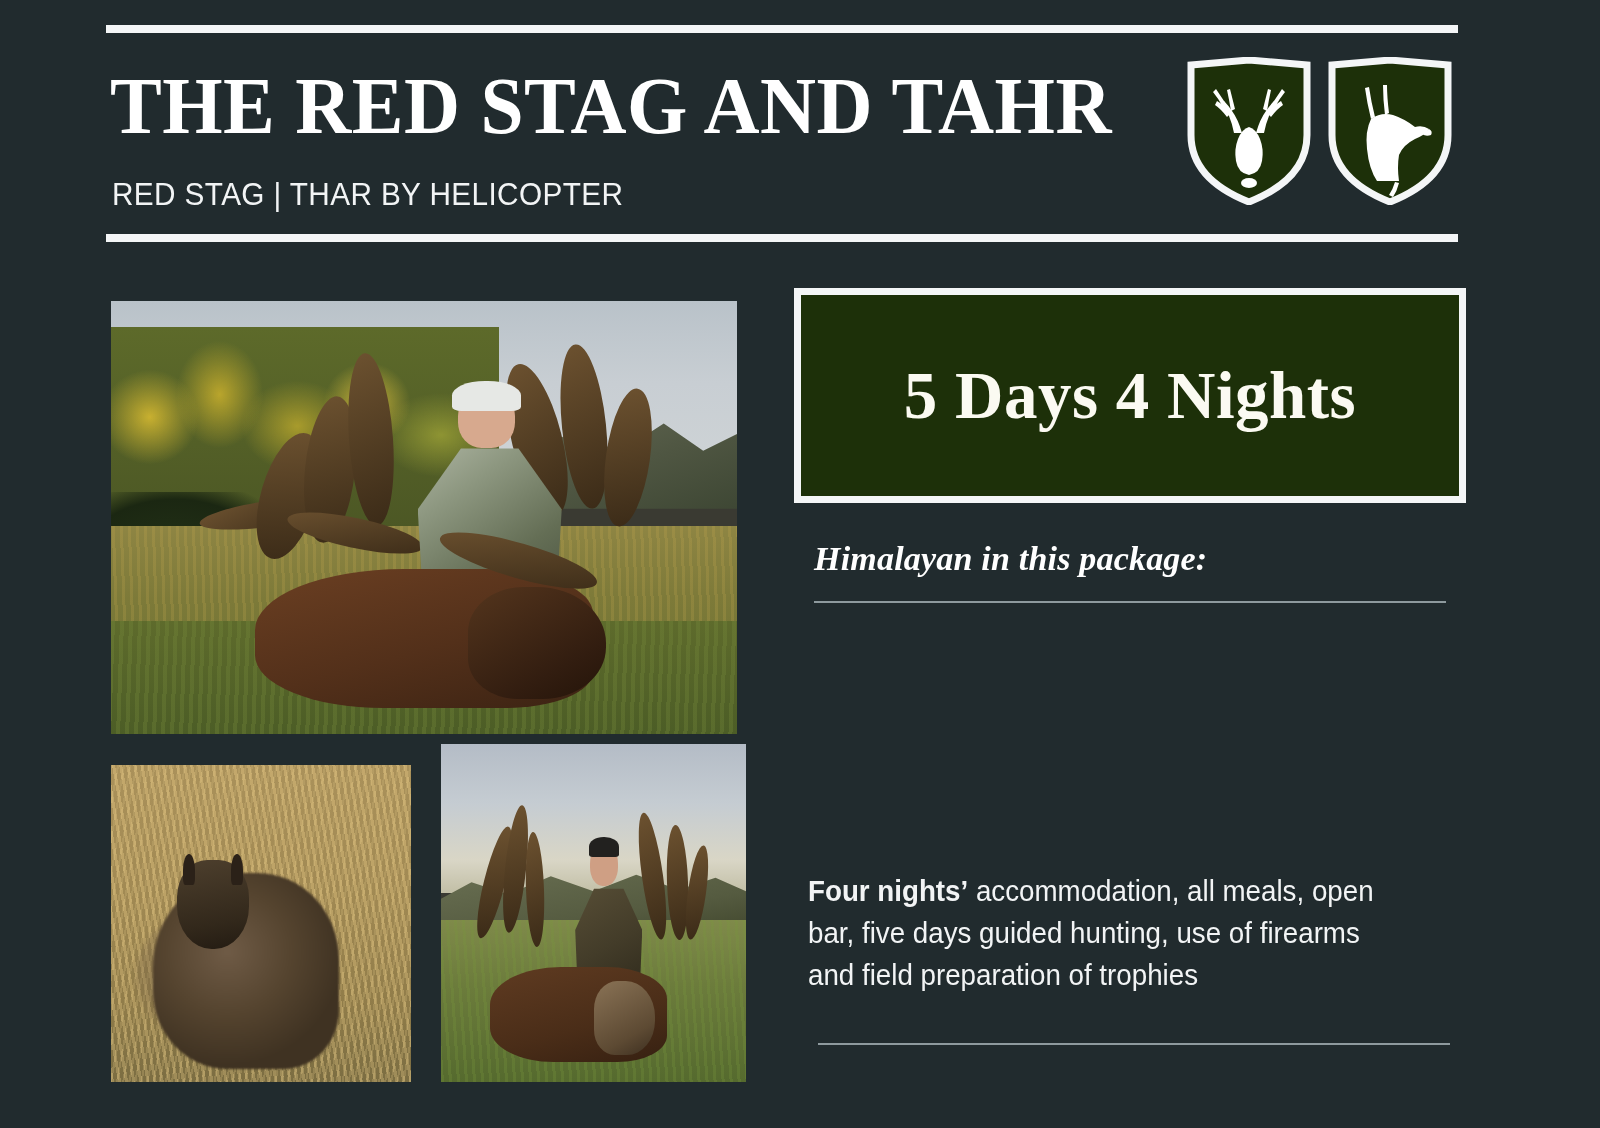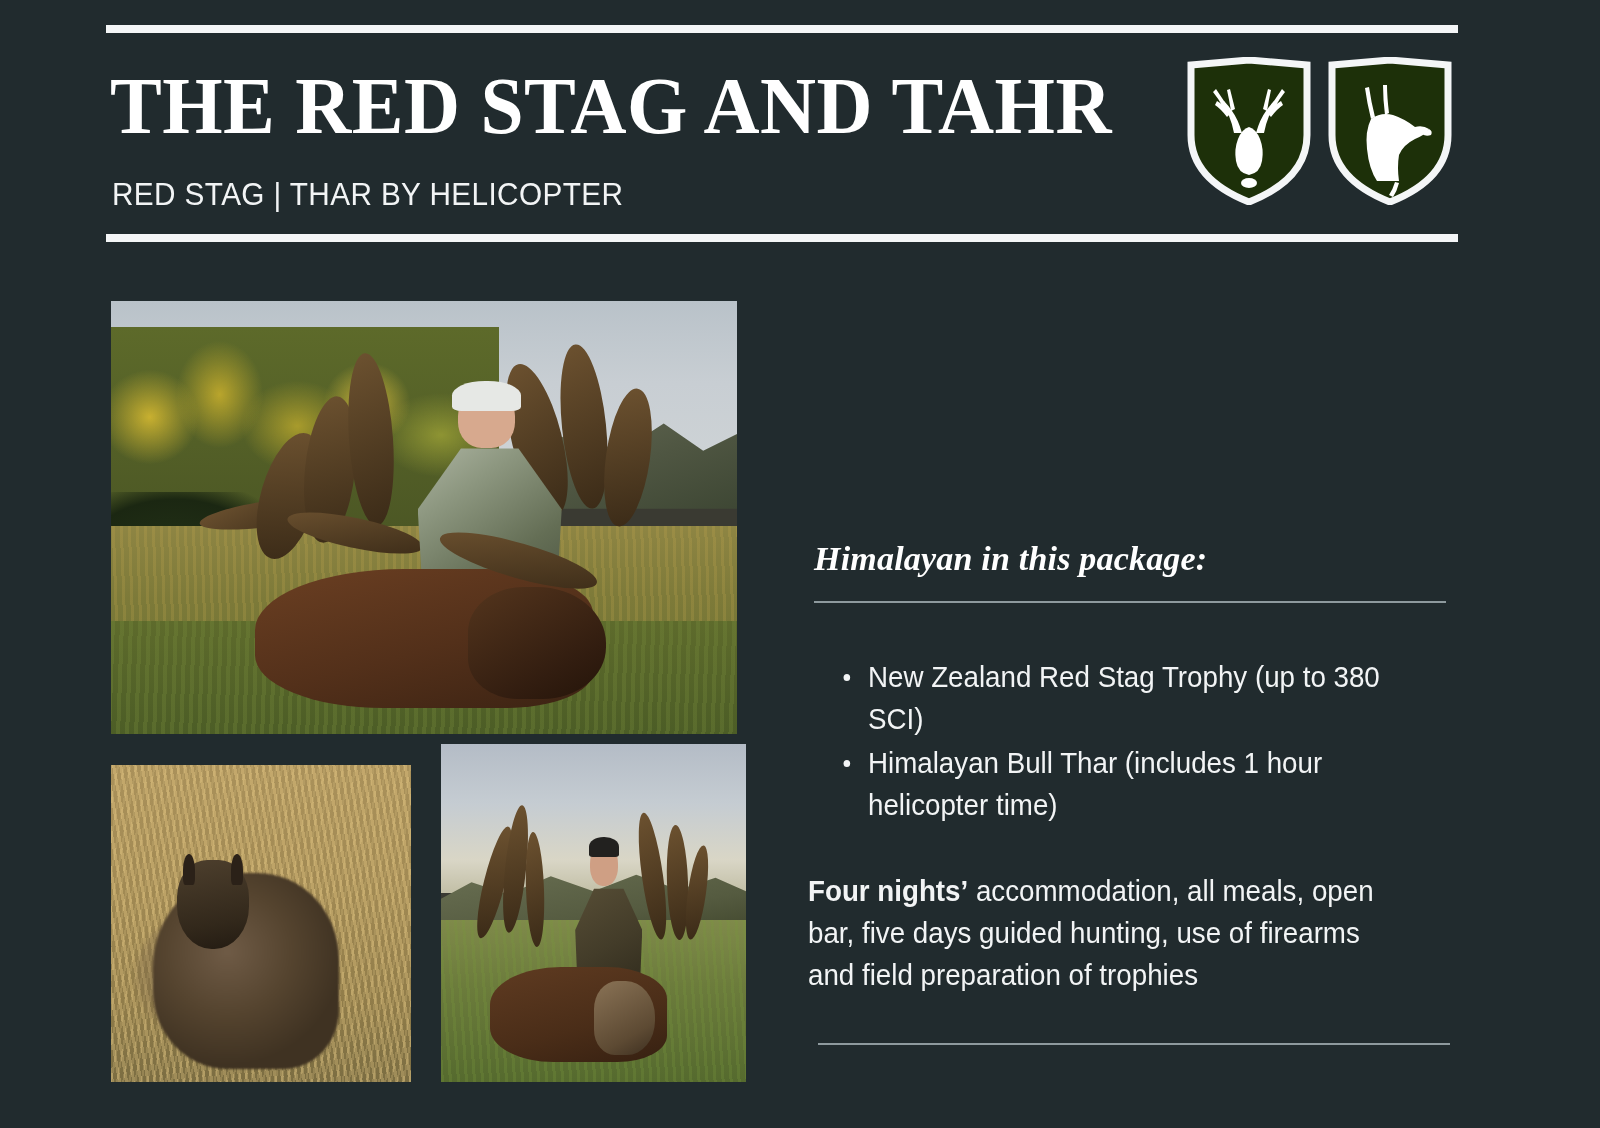--- a/index.html
+++ b/index.html
@@ -379,26 +379,25 @@
     <div class="antler" style="left:66%;top:20%;width:7%;height:38%;transform:rotate(-8deg);"></div>
     <div class="antler" style="left:74%;top:24%;width:7%;height:34%;transform:rotate(-2deg);"></div>
     <div class="antler" style="left:81%;top:30%;width:6%;height:28%;transform:rotate(8deg);"></div>
     <div class="hunter2"></div>
     <div class="head2"></div>
     <div class="beanie"></div>
     <div class="stagbody2"></div>
     <div class="staghead2"></div>
   </div>
 
+  <div class="days-box">
+    <span class="days-text">5 Days 4 Nights</span>
+  </div>
 
   <div class="included-head">Himalayan in this package:</div>
   <div class="divider" id="divider-top"></div>
 
-  <ul class="bullets">
-    <li>New Zealand Red Stag Trophy (up to 380 SCI)</li>
-    <li>Himalayan Bull Thar (includes 1 hour helicopter time)</li>
-  </ul>
 
   <div class="para"><b>Four nights’</b><span> accommodation, all meals, open bar, five days guided hunting, use of firearms and field preparation of trophies</span></div>
 
   <div class="divider" id="divider-bottom"></div>
 
 </div>
 
 </body></html>

